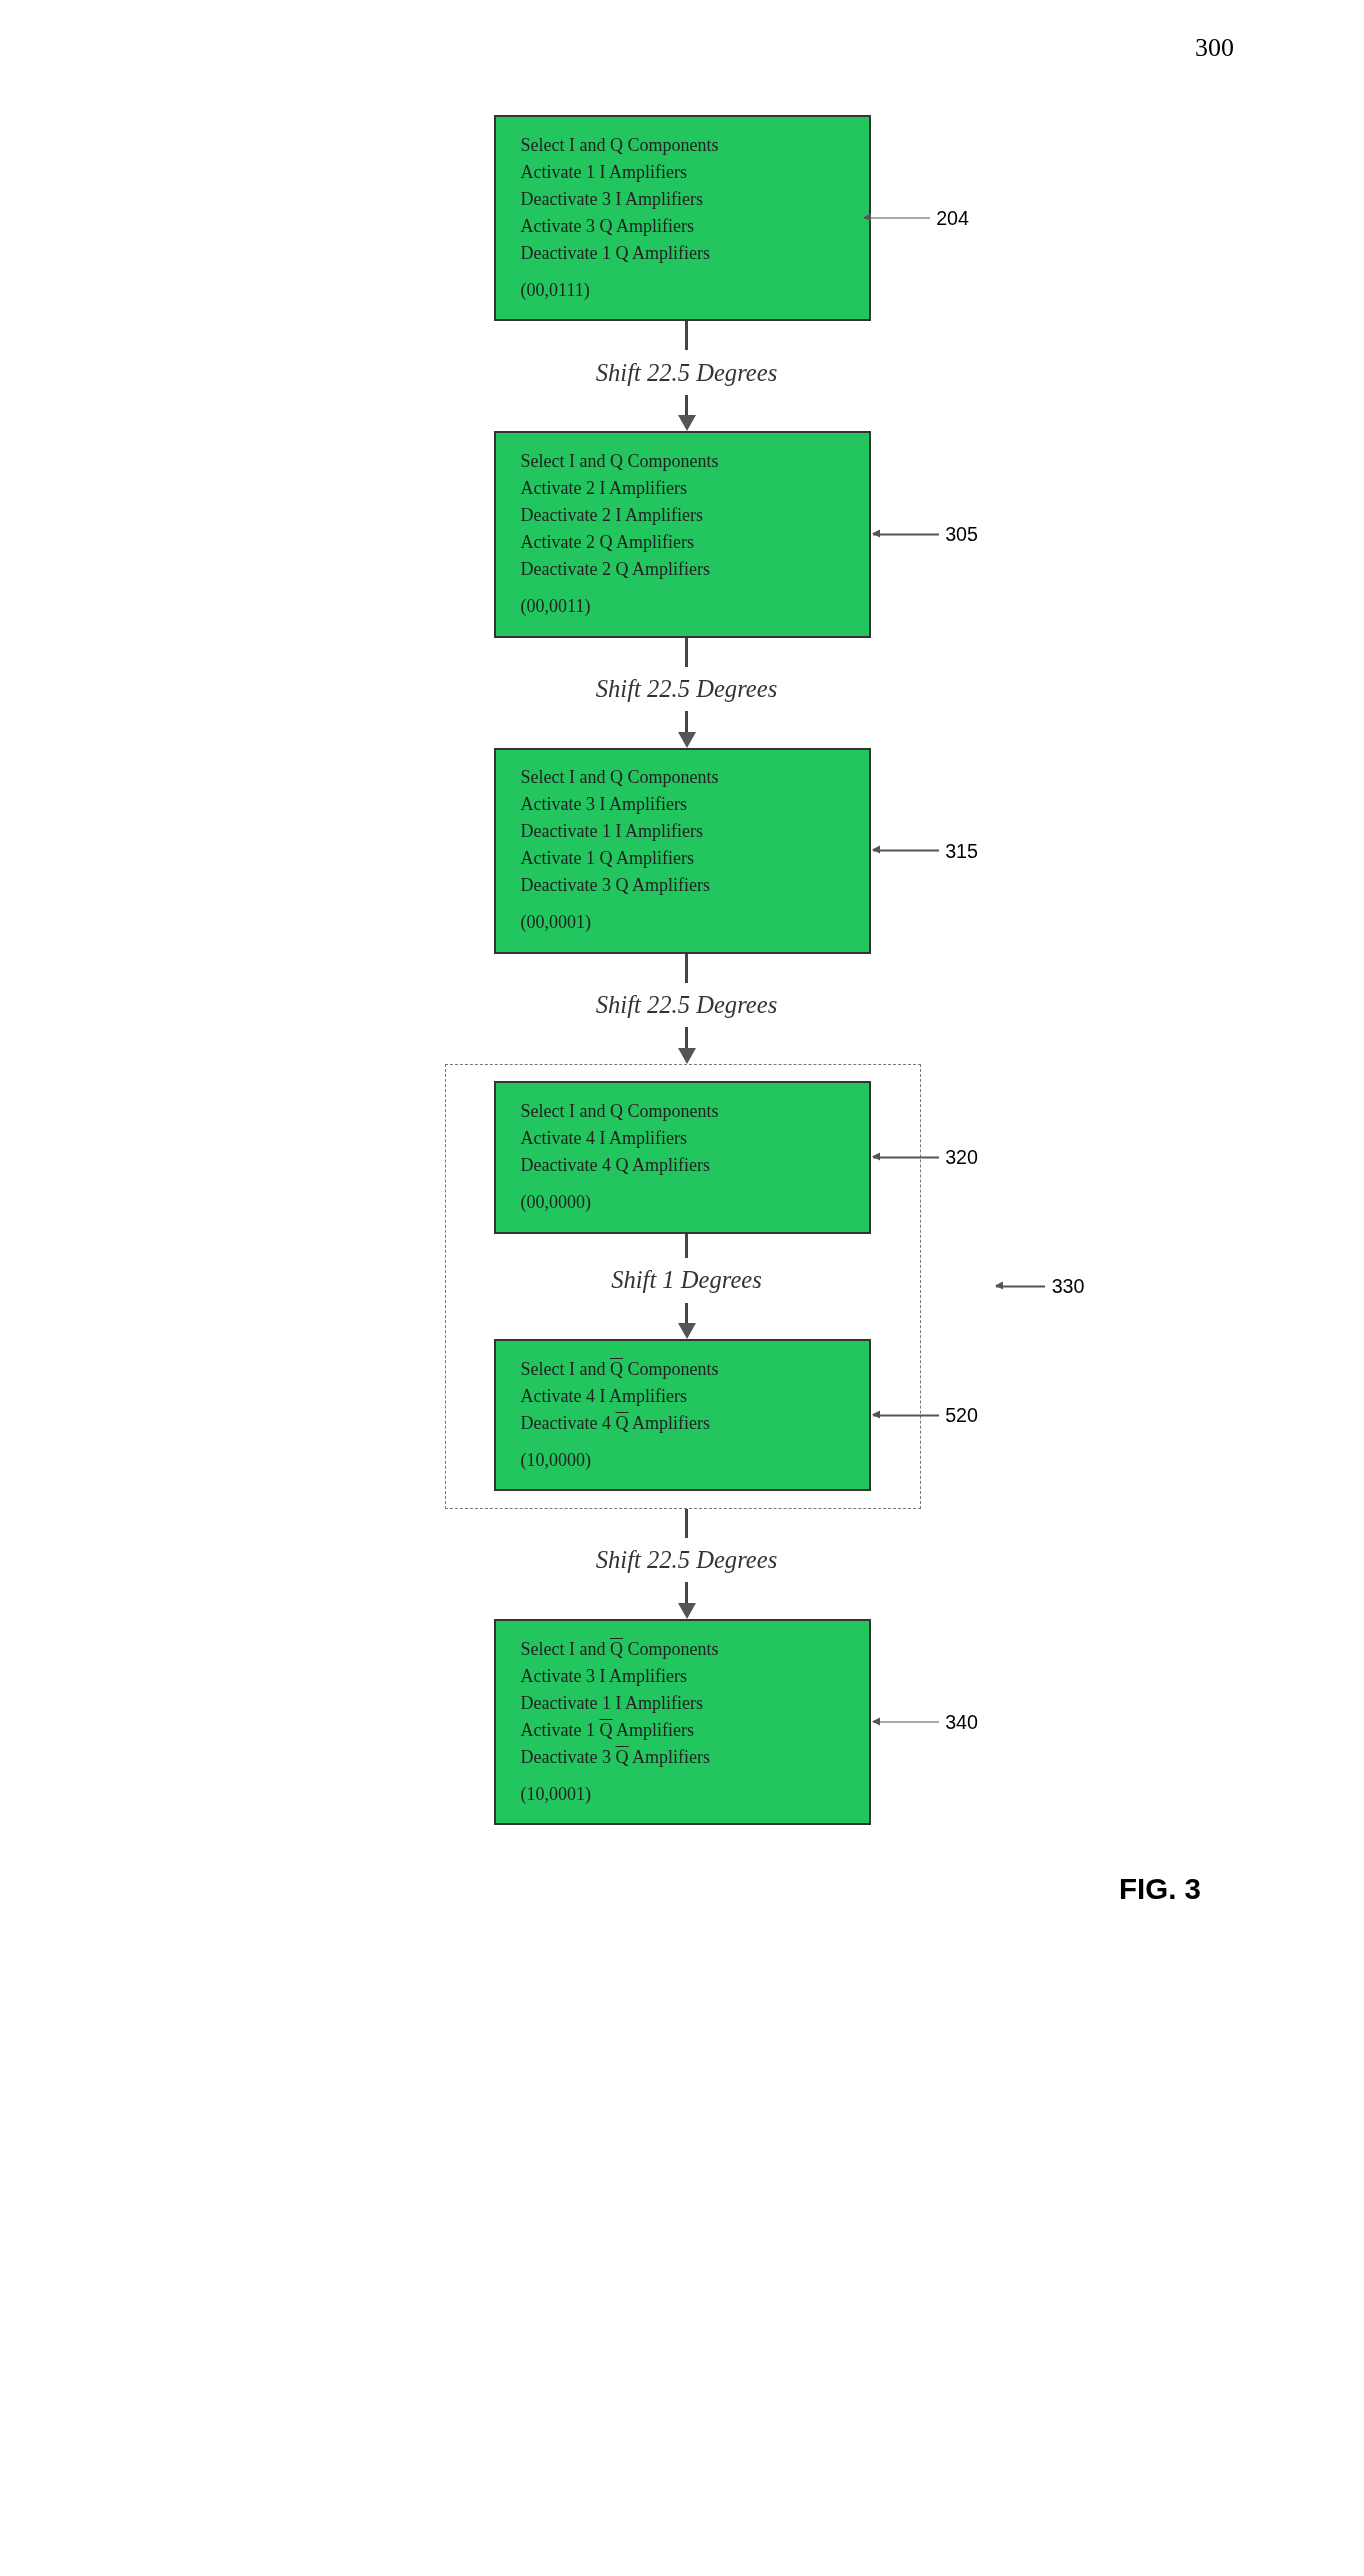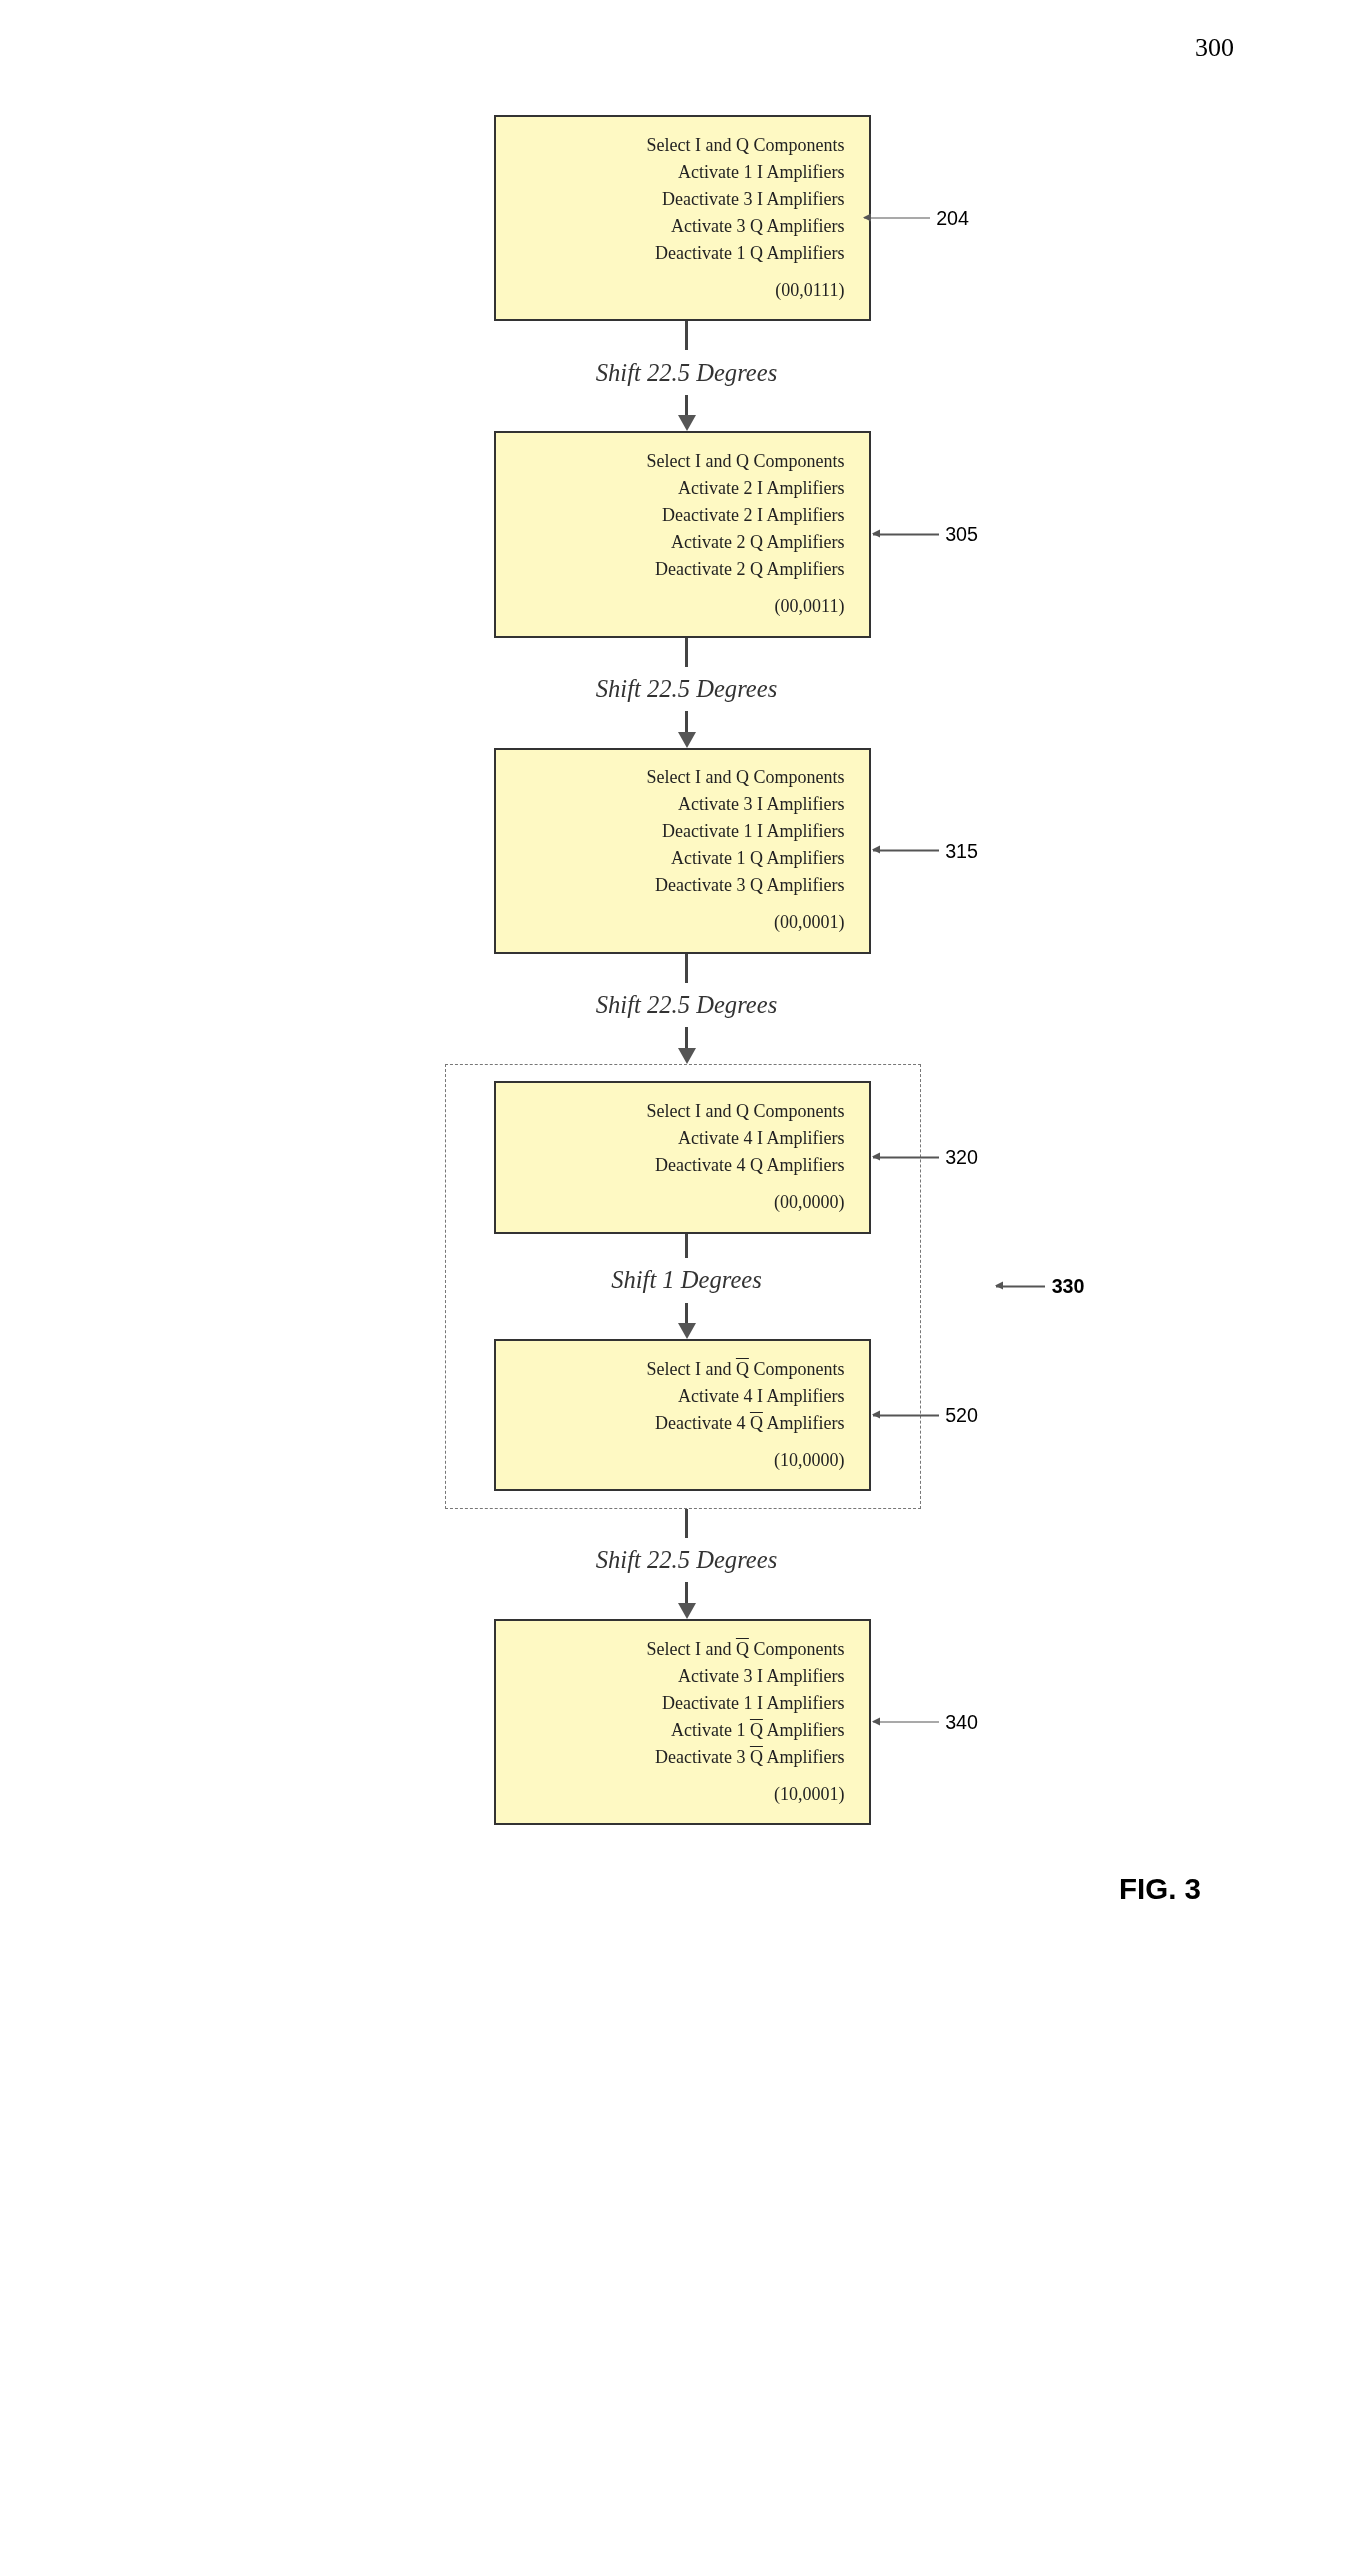--- a/index.html
+++ b/index.html
@@ -30,22 +30,22 @@
     .fig-number {
       position: absolute;
       right: 131px;
       top: 33px;
       font-size: 26px;
     }
 
     .box {
       border: 2.5px solid #333;
       padding: 14.8px 24.6px;
-      text-align: right;
-      background: #fef9c3;
+      text-align: left;
+      background: #22c55e;
       position: relative;
       min-width: 377px;
       max-width: 426px;
     }
 
     .box-line {
       font-size: 18px;
       line-height: 1.5;
       color: #222;
     }
@@ -236,21 +236,21 @@
           <div style="position:absolute; right:-107px; top:50%; transform:translateY(-50%); display:flex; align-items:center;">
             <div style="width:66px; height:1.6px; background:#555; position:relative;">
               <div style="position:absolute; left:-0.8px; top:-4.1px; border-top:4.9px solid transparent; border-bottom:4.9px solid transparent; border-right:8.2px solid #555;"></div>
             </div>
             <span style="font-size:19.7px; font-family:Arial,sans-serif; margin-left:6.6px;">520</span>
           </div>
         </div>
 
       </div>
 
-      <div style="position:absolute; right:-164px; top:50%; transform:translateY(-50%); display:flex; align-items:center;font-weight:bold;">
+      <div style="position:absolute; right:-164px; top:50%; transform:translateY(-50%); display:flex; align-items:center;">
         <div style="width:49px; height:1.6px; background:#555; position:relative;">
           <div style="position:absolute; left:-0.8px; top:-4.1px; border-top:4.9px solid transparent; border-bottom:4.9px solid transparent; border-right:8.2px solid #555;"></div>
         </div>
         <span style="font-size:19.7px; font-family:Arial,sans-serif; margin-left:6.6px;">330</span>
       </div>
     </div>
 
     <div class="connector-block">
       <div class="connector-line-v" style="height:29px;"></div>
       <div class="shift-label">Shift 22.5 Degrees</div>

